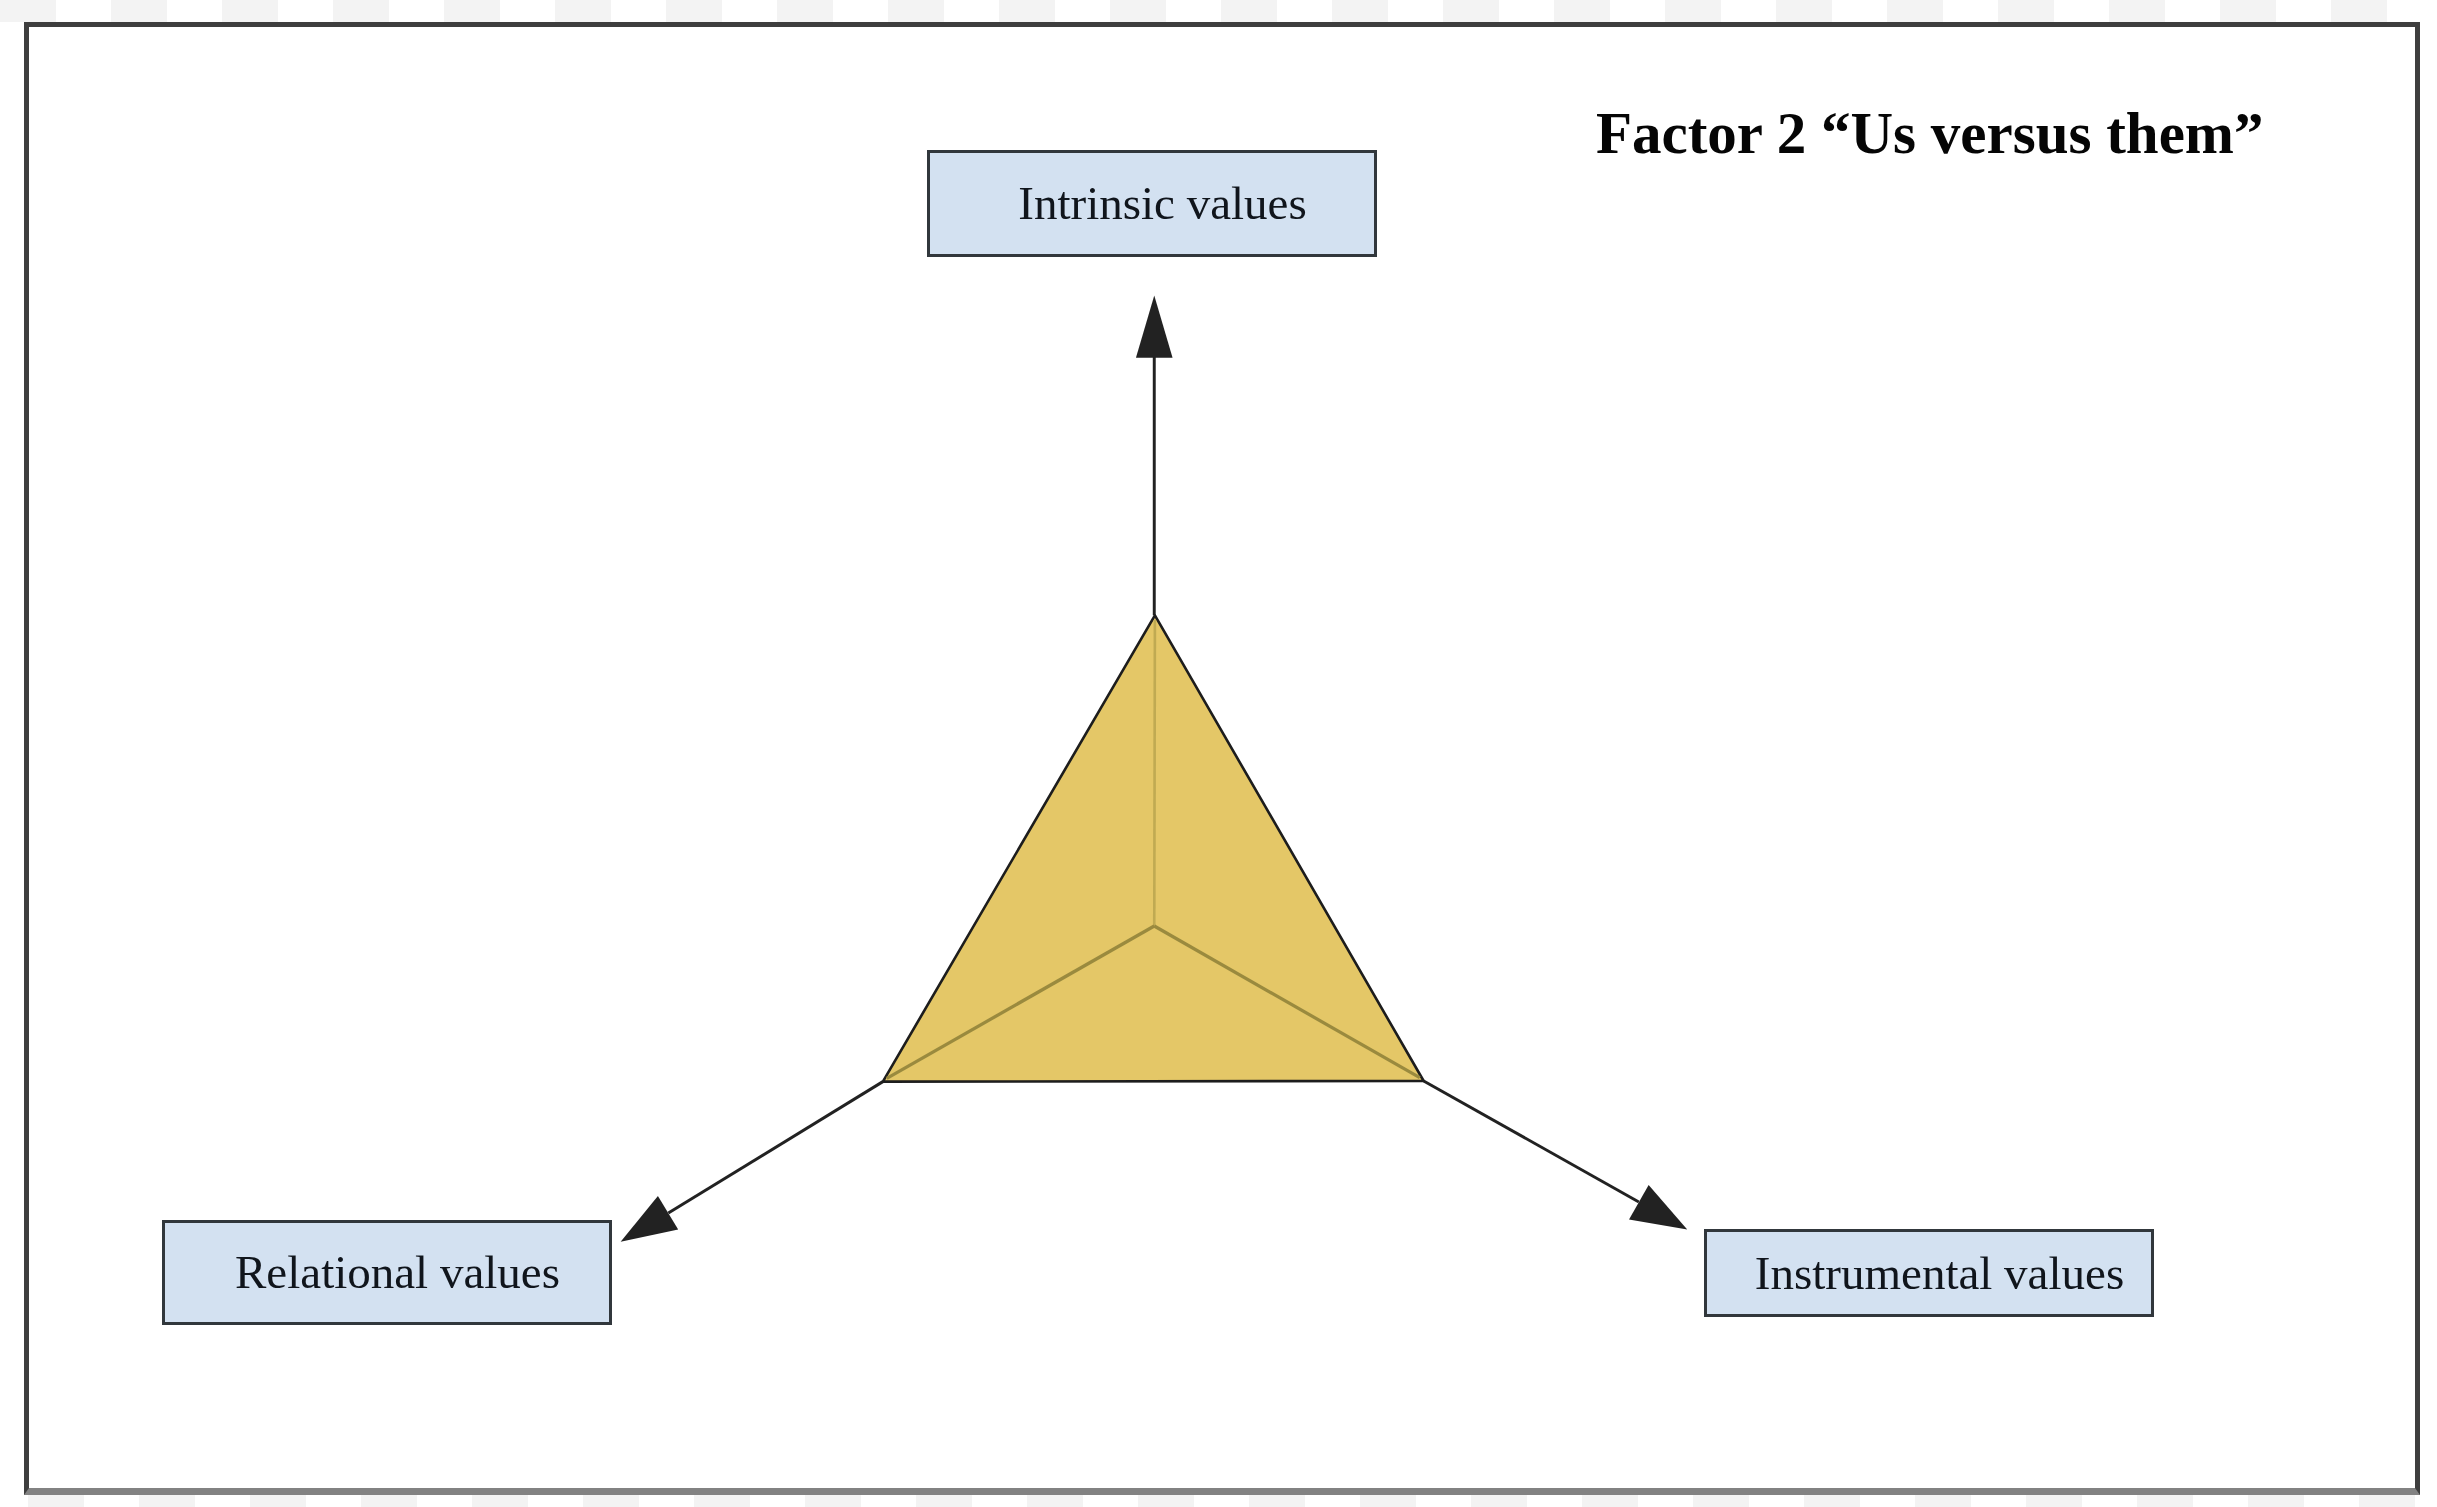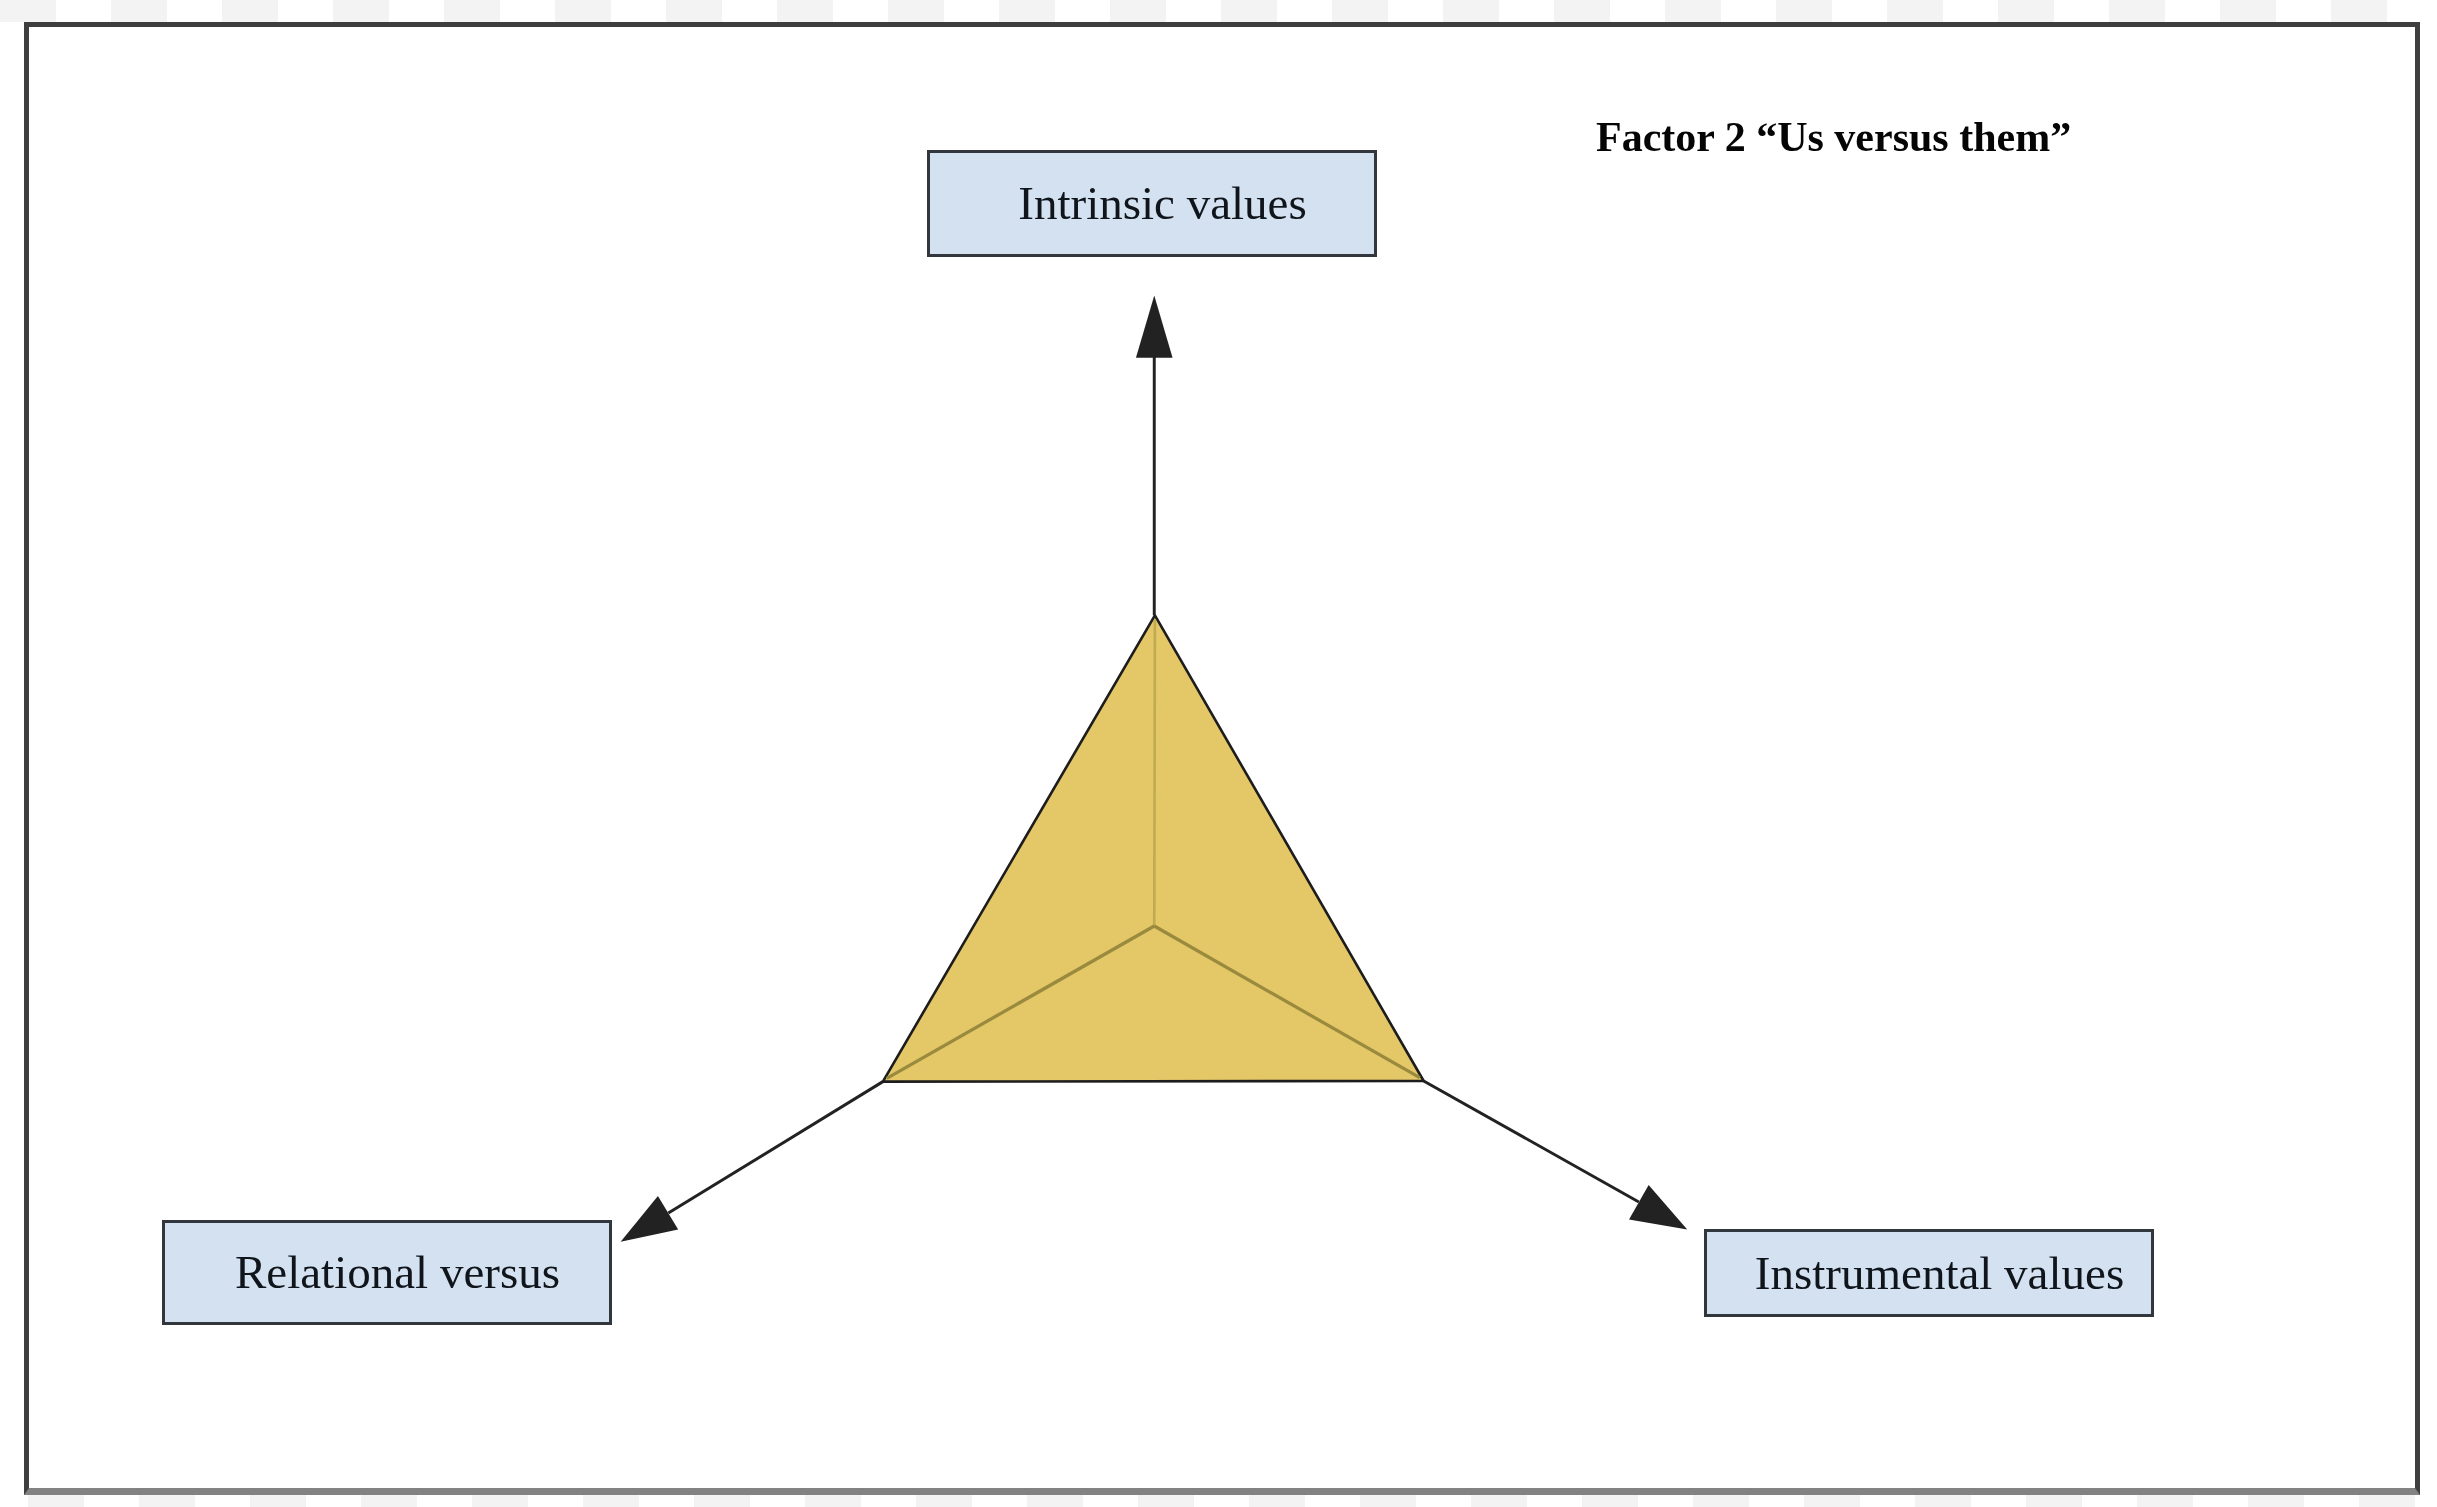--- a/index.html
+++ b/index.html
@@ -83,22 +83,22 @@
     text-align: center;
     padding-left: 21px;
   }
   .node-box.intrinsic    { left: 927px; top: 150px;  width: 450px; height: 107px; }
   .node-box.relational   { left: 162px;  top: 1220px; width: 450px; height: 105px; }
   .node-box.instrumental { left: 1704px; top: 1229px; width: 450px; height: 88px; }
 
   .figure-title {
     position: absolute;
     left: 1596px;
-    top: 116px;
-    font-size: 42px;
+    top: 104px;
+    font-size: 59px;
     font-weight: bold;
     line-height: 1;
     color: var(--title-text, #050505);
     white-space: nowrap;
   }
 </style>
 </head>
 <body>
 
 <div class="canvas">
@@ -126,21 +126,21 @@
     <line class="inner-line" x1="1765" y1="1416" x2="2171" y2="1648"></line>
   </svg>
 
   <div class="figure-title">Factor 2 “Us versus them”</div>
 
   <div class="node-box intrinsic">
     <span>Intrinsic values</span>
   </div>
 
   <div class="node-box relational">
-    <span>Relational versus</span>
+    <span>Relational values</span>
   </div>
 
   <div class="node-box instrumental">
     <span>Instrumental values</span>
   </div>
 
 </div>
 
 
 </body></html>

